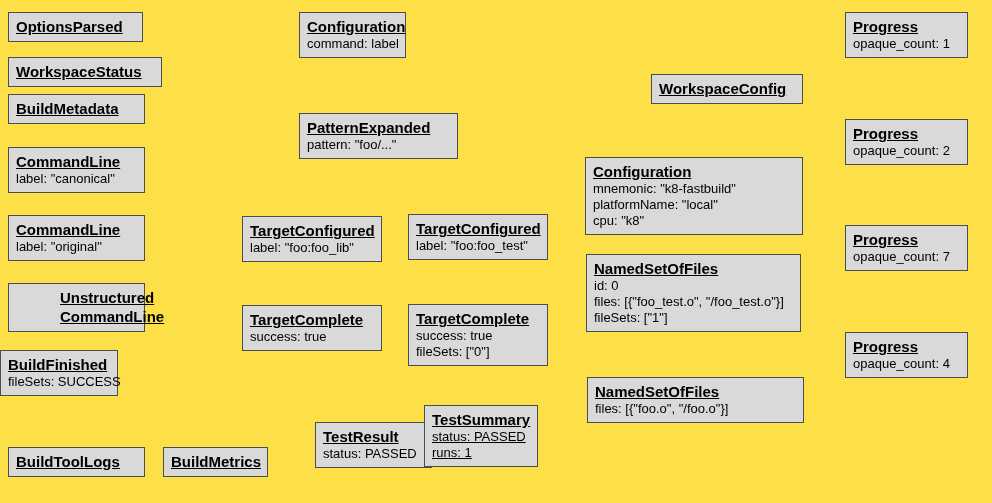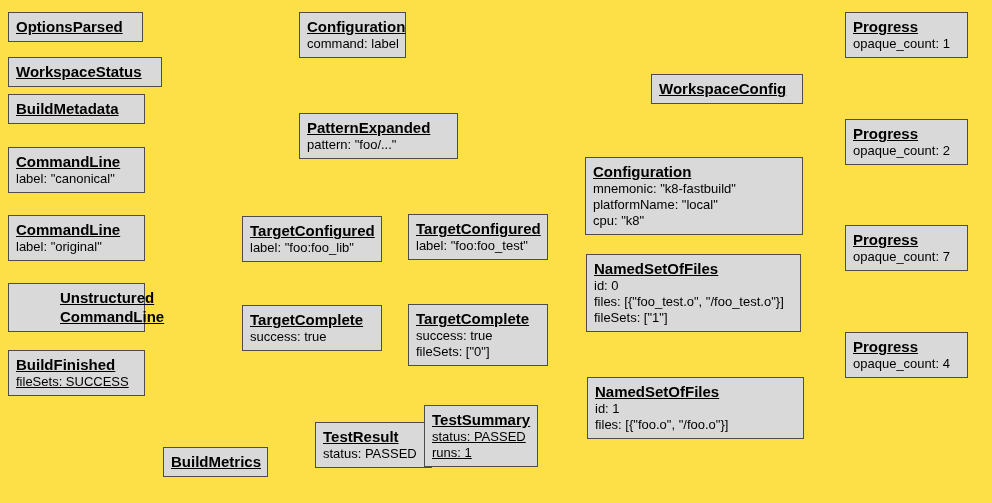--- a/index.html
+++ b/index.html
@@ -64,25 +64,28 @@
 
   <div class="node" style="left:8px; top:215px; width:137px;">
     <div class="t">CommandLine</div>
     <div class="d">label: "original"</div>
   </div>
 
   <div class="node" style="left:8px; top:283px; width:137px;">
     <div class="t wrap">Unstructured CommandLine</div>
   </div>
 
-  <div class="node" style="left:8px; top:350px; width:137px;text-decoration:underline;">
+  <div class="node" style="left:0; top:350px; width:118px;">
     <div class="t">BuildFinished</div>
     <div class="d">fileSets: SUCCESS</div>
   </div>
 
+  <div class="node" style="left:8px; top:447px; width:137px;">
+    <div class="t">BuildToolLogs</div>
+  </div>
 
   <div class="node" style="left:163px; top:447px; width:105px;">
     <div class="t">BuildMetrics</div>
   </div>
 
   <div class="node" style="left:299px; top:12px; width:107px;">
     <div class="t">Configuration</div>
     <div class="d">command: label</div>
   </div>
 
@@ -136,21 +139,20 @@
 
   <div class="node" style="left:586px; top:254px; width:215px;">
     <div class="t">NamedSetOfFiles</div>
     <div class="d">id: 0</div>
     <div class="d">files: [{"foo_test.o", "/foo_test.o"}]</div>
     <div class="d">fileSets: ["1"]</div>
   </div>
 
   <div class="node" style="left:587px; top:377px; width:217px;">
     <div class="t">NamedSetOfFiles</div>
-    <div class="d">id: 1</div>
     <div class="d">files: [{"foo.o", "/foo.o"}]</div>
   </div>
 
   <div class="node" style="left:845px; top:12px; width:123px;">
     <div class="t">Progress</div>
     <div class="d">opaque_count: 1</div>
   </div>
 
   <div class="node" style="left:845px; top:119px; width:123px;">
     <div class="t">Progress</div>

